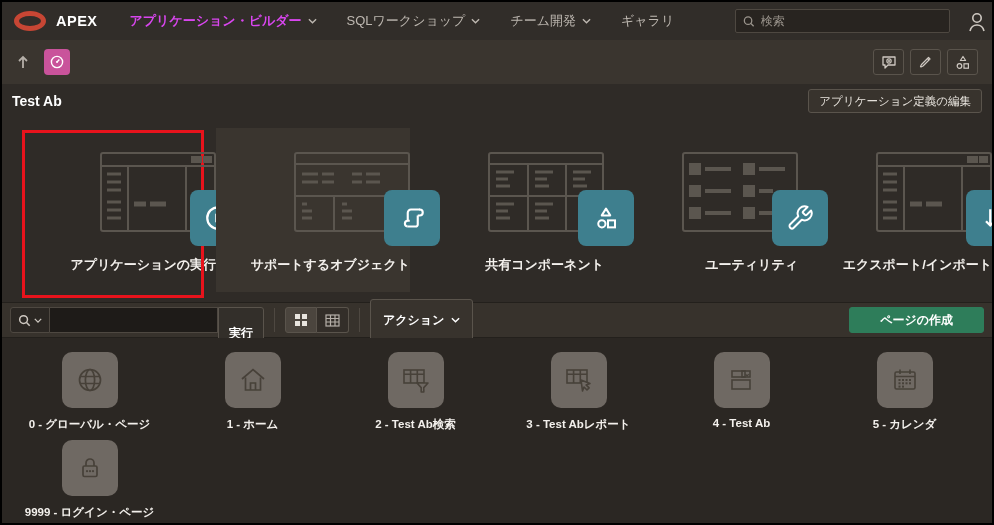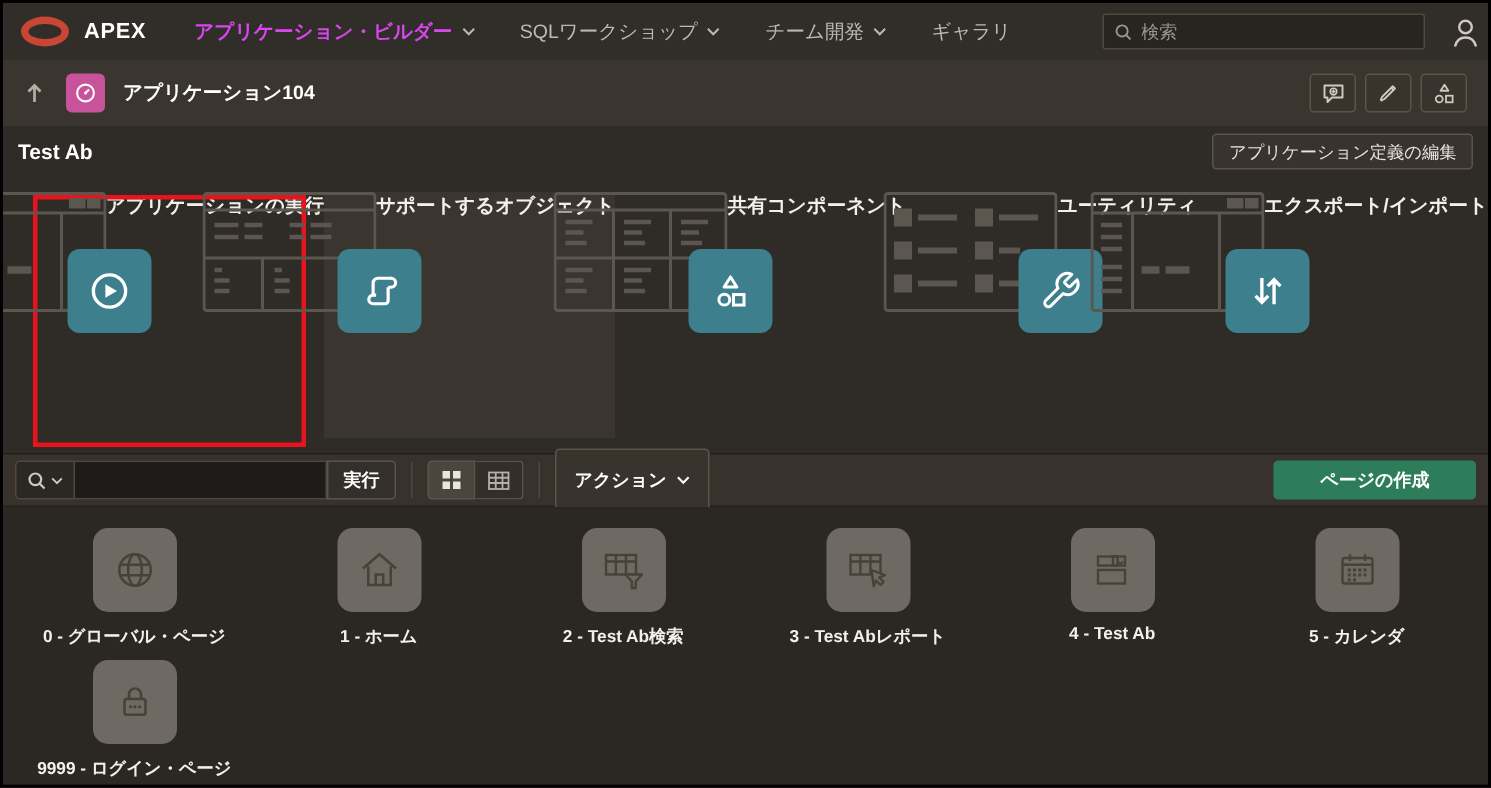--- a/index.html
+++ b/index.html
@@ -42,43 +42,43 @@
               padding:0 10px; flex:0 0 auto; }
   .page-title { color:#fff; font-weight:bold; font-size:14px; }
   .btn { background:#38332d; border:1px solid #5a544c; border-radius:3px; color:#e9e5df;
          font-size:11.5px; height:24px; padding:0 10px; display:flex; align-items:center;
          cursor:pointer; font-family:inherit; }
   .titlebar .btn { margin-left:auto; }
 
   
   .cards { background:#2f2b27; height:184px; flex:0 0 auto; display:flex;
            padding:10px 0 0 20px; }
-  .card { width:194px; height:164px; position:relative; display:flex; 
-          align-items:flex-start; justify-content:flex-end; padding-bottom:18px; cursor:pointer; }
+  .card { width:194px; height:164px; position:relative; display:flex; flex-direction:column;
+          align-items:flex-end; justify-content:flex-end; padding-bottom:18px; cursor:pointer; }
   .card.hovered { background:#3a352f; }
   .sel-box { position:absolute; left:0; top:2px; right:12px; bottom:-6px;
              border:3px solid #e8131c; pointer-events:none; }
   .illus { position:relative; margin-bottom:24px; }
   .badge { position:absolute; right:-30px; bottom:-14px; width:56px; height:56px;
            background:#3e7f8e; border-radius:8px; display:flex; align-items:center;
            justify-content:center; }
   .card-label { color:#f3f0ec; font-weight:bold; font-size:13px; white-space:nowrap; }
 
   
   .toolbar { height:36px; background:#37322c; border-top:1px solid #23201c;
              border-bottom:1px solid #23201c; display:flex; align-items:center;
              padding:0 8px; flex:0 0 auto; }
   .search-group { display:flex; height:26px; }
   .search-icon-btn { width:40px; background:#2b2723; border:1px solid #4e4841;
                      border-radius:3px 0 0 3px; display:flex; align-items:center;
                      justify-content:center; gap:3px; cursor:pointer; }
   .search-input { width:168px; height:26px; background:#1e1b18; border:1px solid #4e4841;
                   border-left:none; color:#e8e4df; font-size:12px; padding:0 8px;
                   outline:none; font-family:inherit; }
-  .go-btn { height:26px; padding:4px 10px; background:#332f2a; border:1px solid #5a544c;
+  .go-btn { height:26px; padding:17px 10px; background:#332f2a; border:1px solid #5a544c;
             border-radius:0 3px 3px 0; color:#fff; font-weight:bold; font-size:12px;
             cursor:pointer; font-family:inherit; }
   .vsep { width:1px; height:24px; background:#4e4841; margin:0 10px; }
   .toggle-group { display:flex; height:26px; }
   .tg { width:32px; display:flex; align-items:center; justify-content:center;
         border:1px solid #5a544c; cursor:pointer; }
   .tg.active { background:#4b453e; border-radius:3px 0 0 3px; }
   .tg.idle { background:#332e29; border-left:none; border-radius:0 3px 3px 0; }
   .actions-btn { height:42px; padding:0 12px; background:#38332d; border:1px solid #5a544c;
                  border-radius:3px; color:#fff; font-weight:bold; font-size:12px;
@@ -146,21 +146,20 @@
     <svg class="up-arrow" width="14" height="16" viewBox="0 0 14 16">
       <path d="M7 14V3M3 7l4-4 4 4" fill="none" stroke="#b5afa8" stroke-width="1.8"></path>
     </svg>
     <div class="app-chip">
       <svg width="16" height="16" viewBox="0 0 16 16">
         <circle cx="8" cy="8" r="5.6" fill="none" stroke="#fff" stroke-width="1.4"></circle>
         <path d="M8 8l2.4-2.4" stroke="#fff" stroke-width="1.4"></path>
         <circle cx="8" cy="8" r="1" fill="#fff"></circle>
       </svg>
     </div>
-    <div class="crumb-label">アプリケーション104</div>
 
     <div class="crumb-actions">
       <div class="icon-btn">
         <svg width="16" height="15" viewBox="0 0 16 15">
           <path d="M2 2h12v8H7l-3 3v-3H2z" fill="none" stroke="#cfc9c2" stroke-width="1.3" stroke-linejoin="round"></path>
           <circle cx="8" cy="6" r="2.2" fill="none" stroke="#cfc9c2" stroke-width="1.1"></circle>
           <path d="M8 4.6v2.8M6.6 6h2.8" stroke="#cfc9c2" stroke-width="1.1"></path>
         </svg>
       </div>
       <div class="icon-btn">

